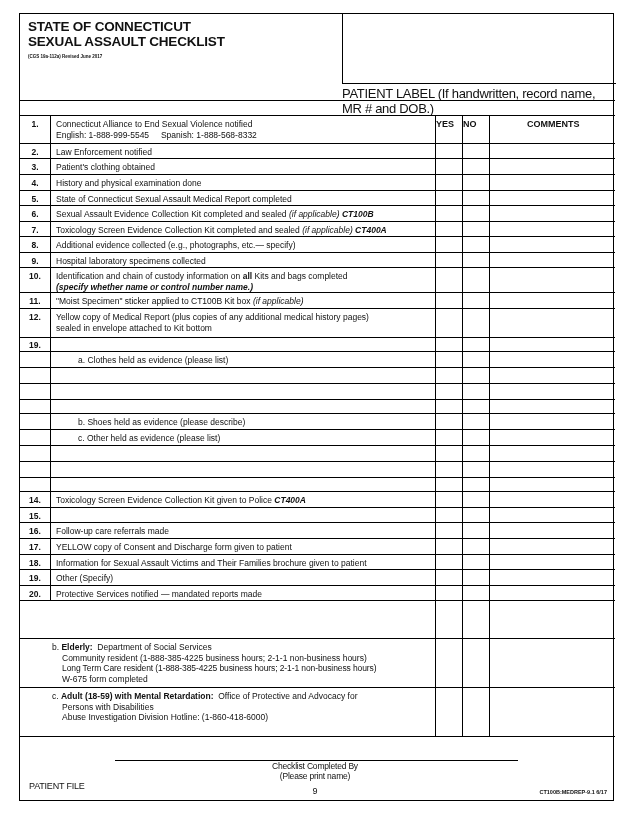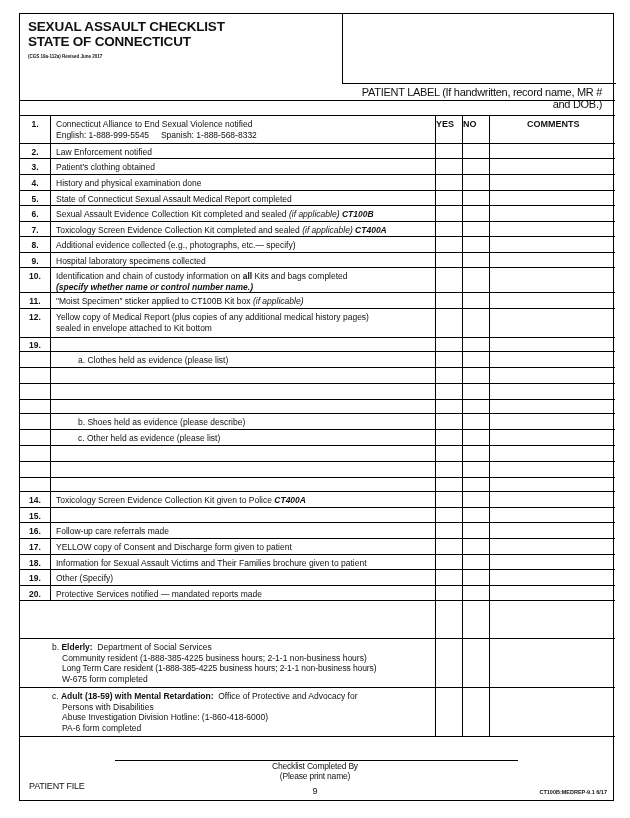--- a/index.html
+++ b/index.html
@@ -1,21 +1,21 @@
 <!DOCTYPE html>
 <html><head>
 <meta charset="utf-8">
 <style>
   html, body { margin:0; padding:0; background:#fff; }
   body { width:630px; height:818px; position:relative; font-family:"Liberation Sans", sans-serif; color:#111; overflow:hidden; }
   .page { position:absolute; left:19px; top:13px; width:595px; height:788px; border:1px solid #000; box-sizing:border-box; }
   .title { position:absolute; left:8px; top:5px; font-weight:bold; font-size:13.5px; line-height:15px; letter-spacing:-0.2px; }
   .subtitle { position:absolute; left:8px; top:40px; font-size:4.5px; font-weight:bold; }
   .label-box { position:absolute; left:322px; top:-1px; width:274px; height:71px; border-left:1px solid #000; border-bottom:1px solid #000; box-sizing:border-box; }
-  .label-caption { position:absolute; left:322px; top:72px; width:260px; text-align:right; font-size:11px; letter-spacing:-0.3px; }
+  .label-caption { position:absolute; left:322px; top:72px; width:260px; font-size:13px; letter-spacing:-0.3px; }
   .grid { position:absolute; left:0; top:86px; width:595px; }
   .hdr { position:absolute; left:0; top:0; width:595px; height:16px; border-top:1px solid #000; border-bottom:1px solid #000; box-sizing:border-box; font-size:9px; }
   .hdr .c { position:absolute; top:16px; height:15px; line-height:15px; text-align:left; border-left:1px solid #000; box-sizing:border-box;font-weight:bold; }
   .row { position:absolute; left:0; width:595px; border-bottom:1px solid #000; box-sizing:border-box; font-size:8.5px; line-height:10.5px; }
   .row .num { position:absolute; left:0; top:0; bottom:0; width:31px; border-right:1px solid #000; box-sizing:border-box; text-align:center; padding-top:3px; font-weight:bold; }
   .row .desc { position:absolute; left:36px; top:3px; width:378px; }
   .row .desc.sub { left:58px; }
   .row .desc.sub20 { left:32px; }
   .row .yes, .row .no, .row .cm { position:absolute; top:0; bottom:0; border-left:1px solid #000; box-sizing:border-box; }
   .row .yes { left:415px; width:27px; }
@@ -29,22 +29,22 @@
   .footer-cap { position:absolute; left:195px; top:747px; width:200px; text-align:center; font-size:8.5px; line-height:10px; letter-spacing:-0.2px; }
   .footer-page { position:absolute; left:285px; top:772px; width:20px; text-align:center; font-size:9px; }
   .footer-left { position:absolute; left:9px; top:767px; font-size:9px; font-weight:normal; letter-spacing:-0.2px; }
   .footer-right { position:absolute; right:6px; top:775px; font-size:5.5px; font-weight:bold; }
 </style>
 </head>
 <body>
 
 <div class="page">
   <div class="title">
+    <div>STATE OF CONNECTICUT</div>
     <div>SEXUAL ASSAULT CHECKLIST</div>
-    <div>STATE OF CONNECTICUT</div>
   </div>
   <div class="subtitle">(CGS 19a-112a) Revised June 2017</div>
   <div class="label-box"></div>
   <div class="label-caption">PATIENT LABEL (If handwritten, record name, MR # and DOB.)</div>
 
   <div class="grid">
     <div class="hdr">
       <div class="c" style="left:415px;width:27px;">YES</div>
       <div class="c" style="left:442px;width:27px;">NO</div>
       <div class="c" style="left:469px;width:126px;padding-left:37px;">COMMENTS</div>
@@ -295,21 +295,20 @@
       <div class="yes"></div>
         <div class="no"></div>
         <div class="cm"></div>
     </div>
 
     <div class="row" style="top:588px;height:49px;">
       <div class="desc sub20">
         <div style="white-space:nowrap;"><span>c. </span><span class="b">Adult (18-59) with Mental Retardation:</span><span style="white-space:pre;">  Office of Protective and Advocacy for</span></div>
         <div class="indent">Persons with Disabilities</div>
         <div class="indent">Abuse Investigation Division Hotline: (1-860-418-6000)</div>
-        <div class="indent">PA-6 form completed</div>
       </div>
       <div class="yes"></div>
         <div class="no"></div>
         <div class="cm"></div>
     </div>
   </div>
 
   <div class="footer-line"></div>
   <div class="footer-cap">
     <div>Checklist Completed By</div>

